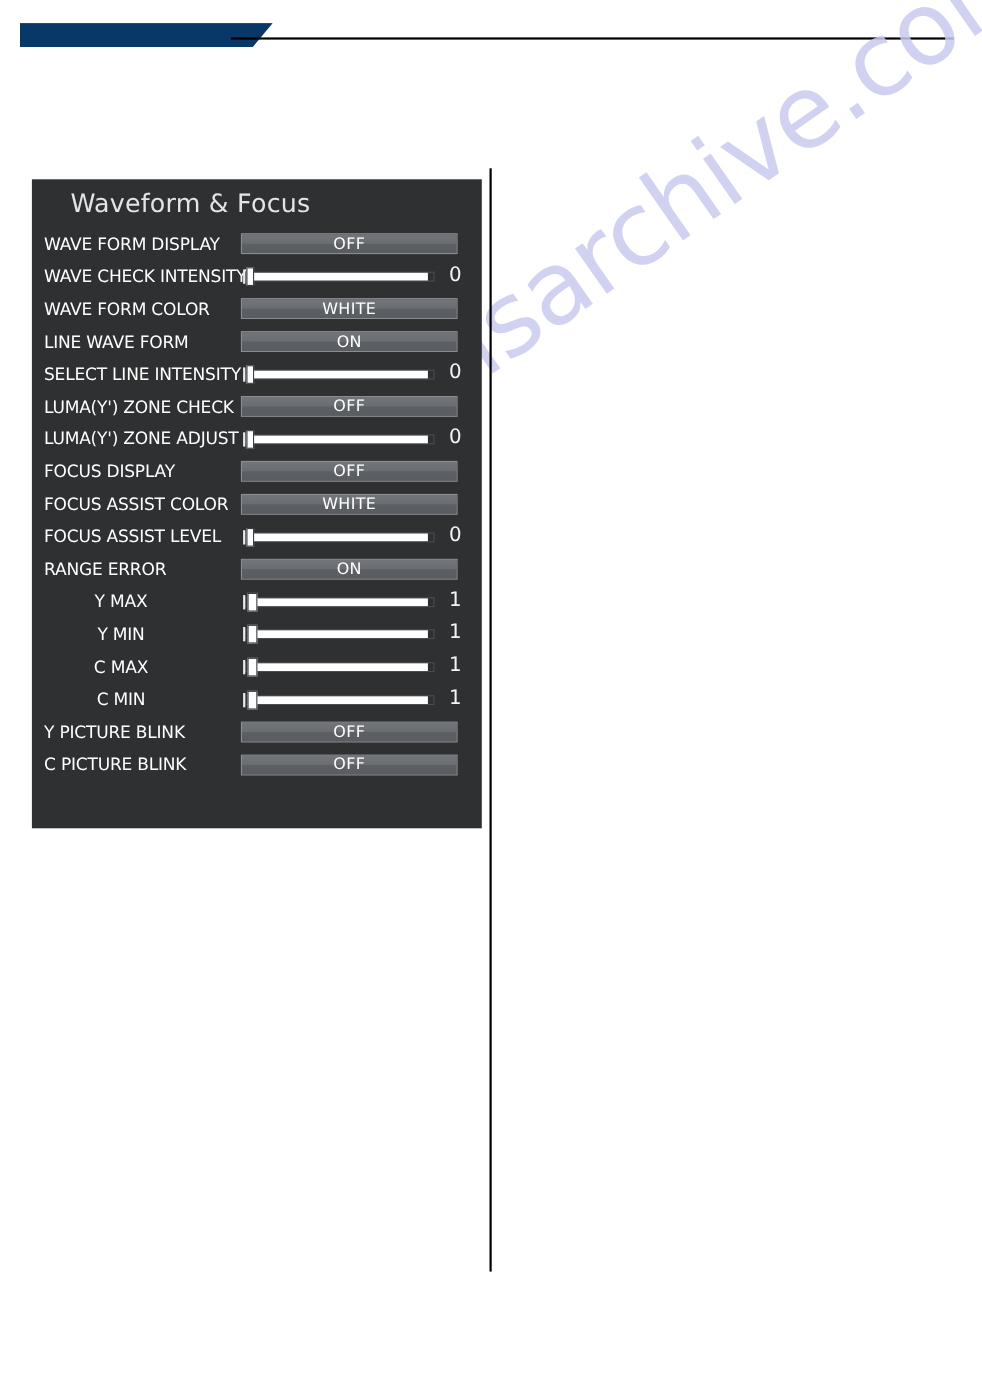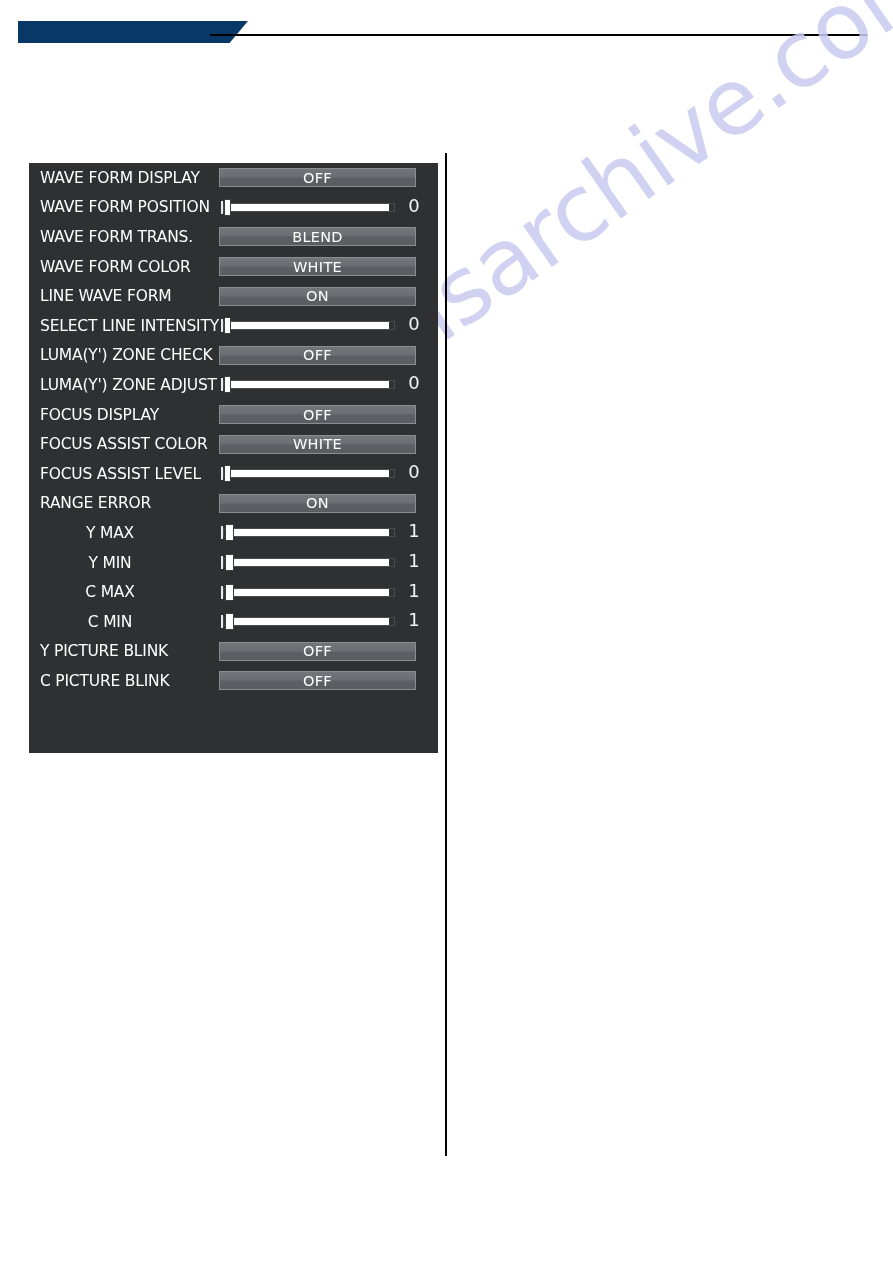--- a/index.html
+++ b/index.html
@@ -200,43 +200,38 @@
 <div id="page-header">
   <div id="header-banner"></div>
   <div id="header-rule"></div>
 </div>
 
 <div id="watermark">manualsarchive.com</div>
 
 <div id="column-divider"></div>
 
 <div id="osd-panel">
+  <div id="osd-title">Waveform &amp; Focus</div>
   <div class="menu-list" id="menu-list">
       <div class="menu-row">
         <div class="row-label">WAVE FORM DISPLAY</div>
         <div class="row-control">
           <div class="option-pill">OFF</div>
         </div>
       </div>
       <div class="menu-row">
-        <div class="row-label">WAVE FORM POSITION</div>
+        <div class="row-label">WAVE CHECK INTENSITY</div>
         <div class="row-control">
           <div class="slider">
             <div class="slider-rail"></div>
             <div class="slider-track"></div>
             <div class="slider-tick"></div>
             <div class="slider-handle"></div>
             <div class="slider-value">0</div>
           </div>
-        </div>
-      </div>
-      <div class="menu-row">
-        <div class="row-label">WAVE FORM TRANS.</div>
-        <div class="row-control">
-          <div class="option-pill">BLEND</div>
         </div>
       </div>
       <div class="menu-row">
         <div class="row-label">WAVE FORM COLOR</div>
         <div class="row-control">
           <div class="option-pill">WHITE</div>
         </div>
       </div>
       <div class="menu-row">
         <div class="row-label">LINE WAVE FORM</div>

